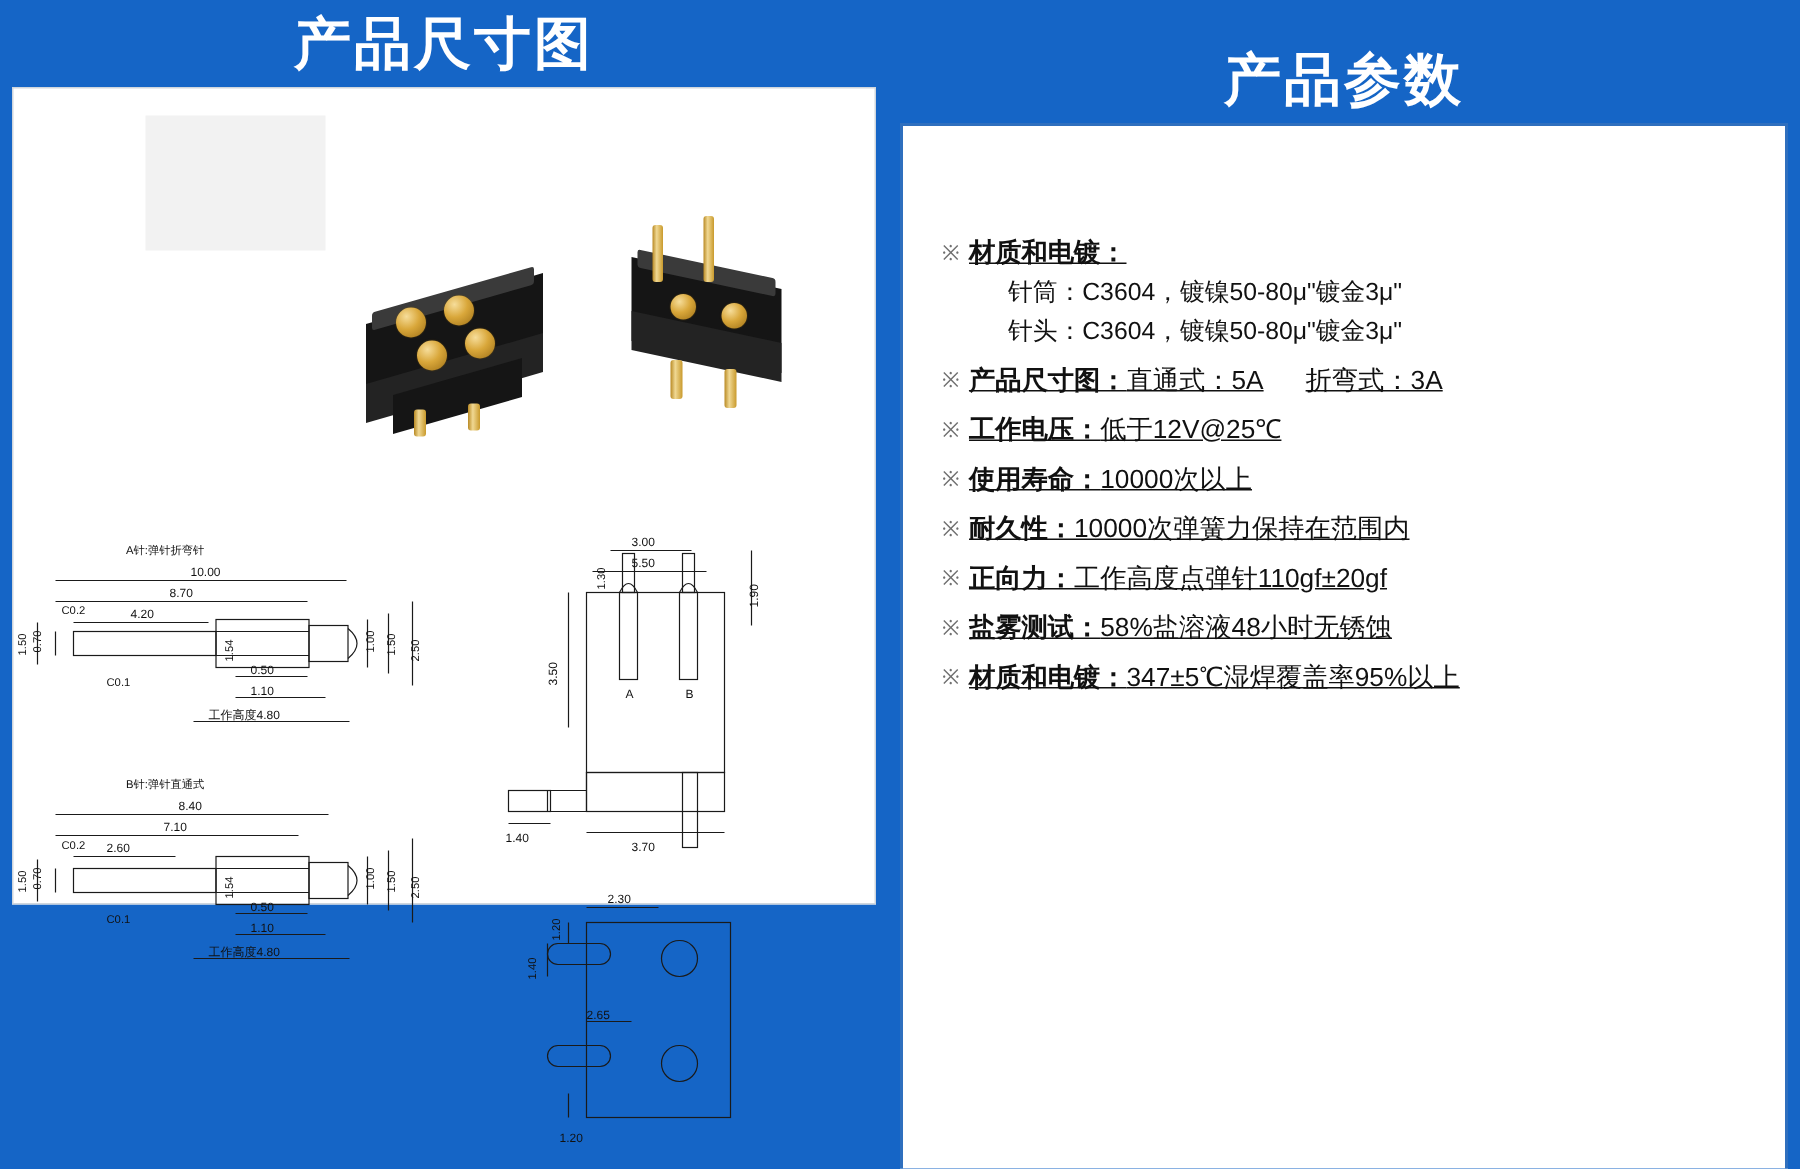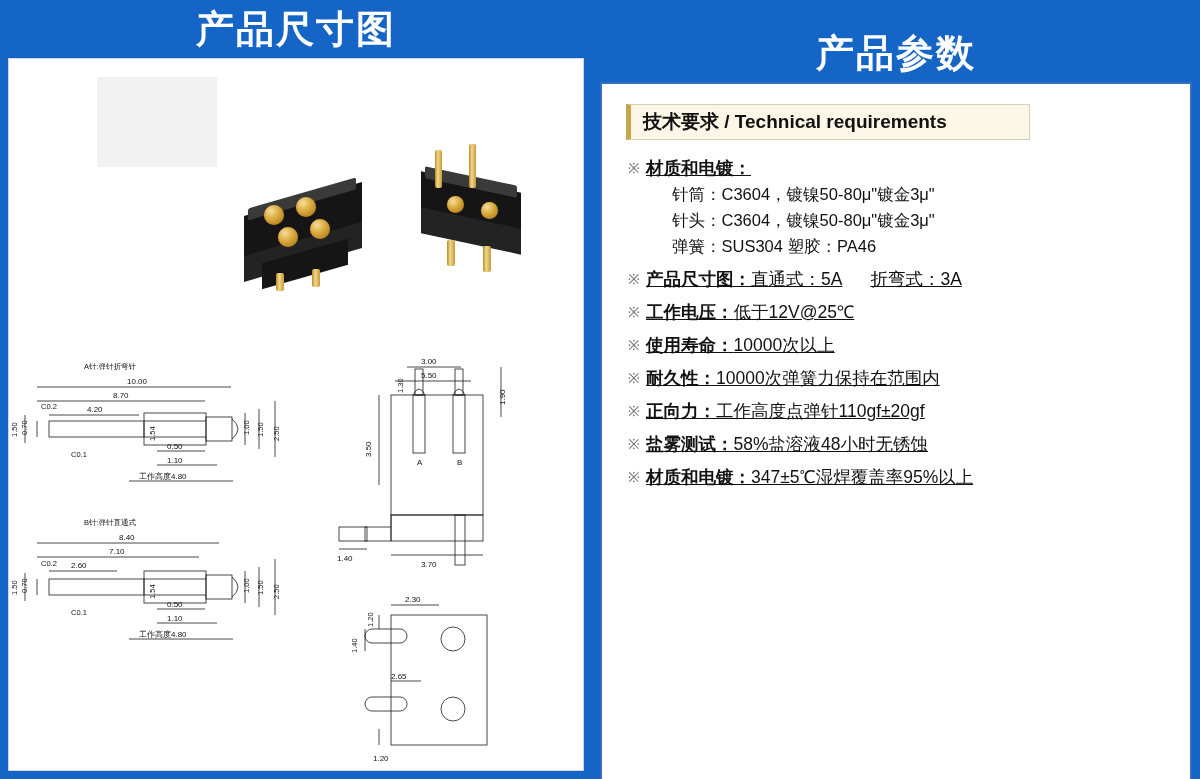--- a/index.html
+++ b/index.html
@@ -34,21 +34,21 @@
     font-size:38px;
     font-weight:bold;
     letter-spacing:2px;
   }
   .white-card{
     position:absolute;
     background:#ffffff;
     box-sizing:border-box;
   }
   .left-card{
-    left:8px;top:58px;width:576px;height:713px;
+    left:8px;top:58px;width:576px;height:545px;
     border:1px solid #cfd6dd;
   }
   .right-card{
     left:8px;top:58px;width:592px;height:713px;
     border:2px solid #2f6fbe;
   }
 
   
   .photo-area{
     position:absolute;left:0;top:0;width:576px;height:240px;
@@ -314,33 +314,29 @@
     </div>
   </div>
 
   <div class="right-col">
     <div class="title-bar">
       <span>产品参数</span>
     </div>
 
     <div class="white-card right-card">
 
-      <div class="tech-head">
-        <span>技术要求 / Technical requirements</span>
-      </div>
 
       <div class="spec-list">
 
         <div class="spec-item">
           <div class="bullet">※</div>
           <div class="spec-body">
             <div class="row-line spec-label">材质和电镀：</div>
             <div class="sub-line">针筒：C3604，镀镍50-80μ"镀金3μ"</div>
             <div class="sub-line">针头：C3604，镀镍50-80μ"镀金3μ"</div>
-            <div class="sub-line">弹簧：SUS304    塑胶：PA46</div>
           </div>
         </div>
 
         <div class="spec-item">
           <div class="bullet">※</div>
           <div class="spec-body">
             <div class="row-line">
               <span class="spec-label">产品尺寸图：</span><span>直通式：5A</span><span class="gap-sp"></span><span>折弯式：3A</span>
             </div>
           </div>

